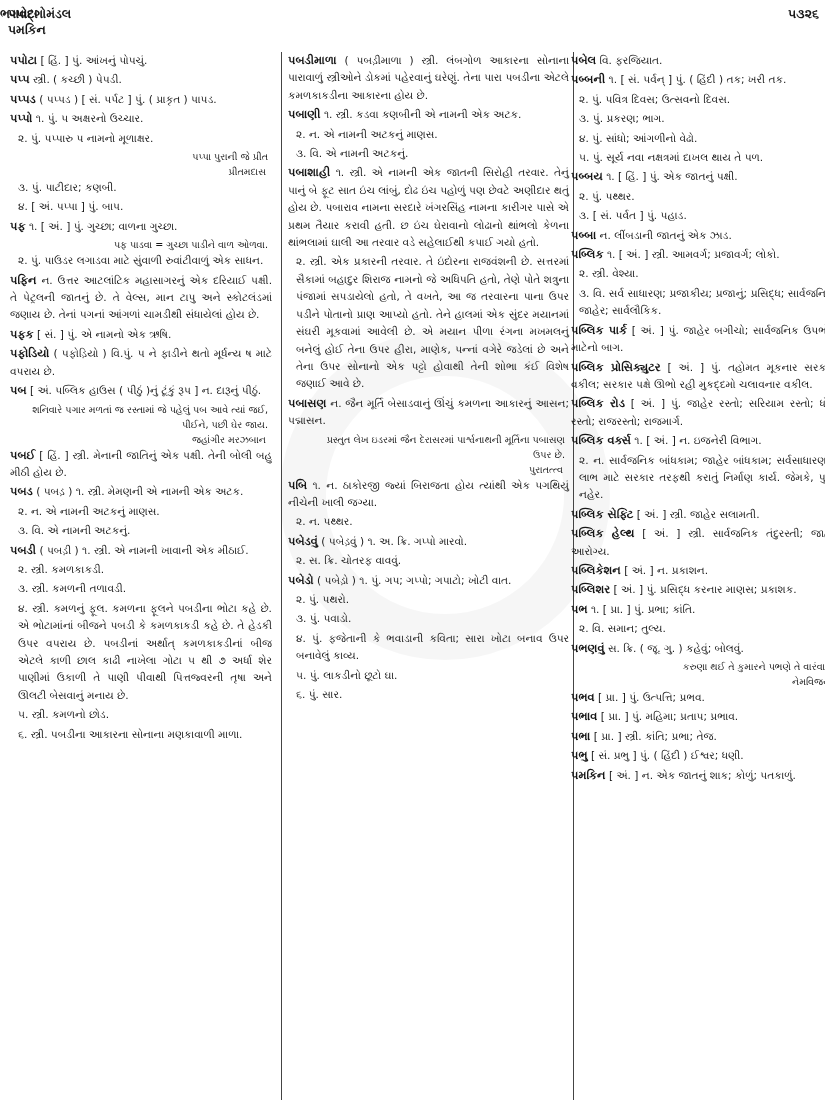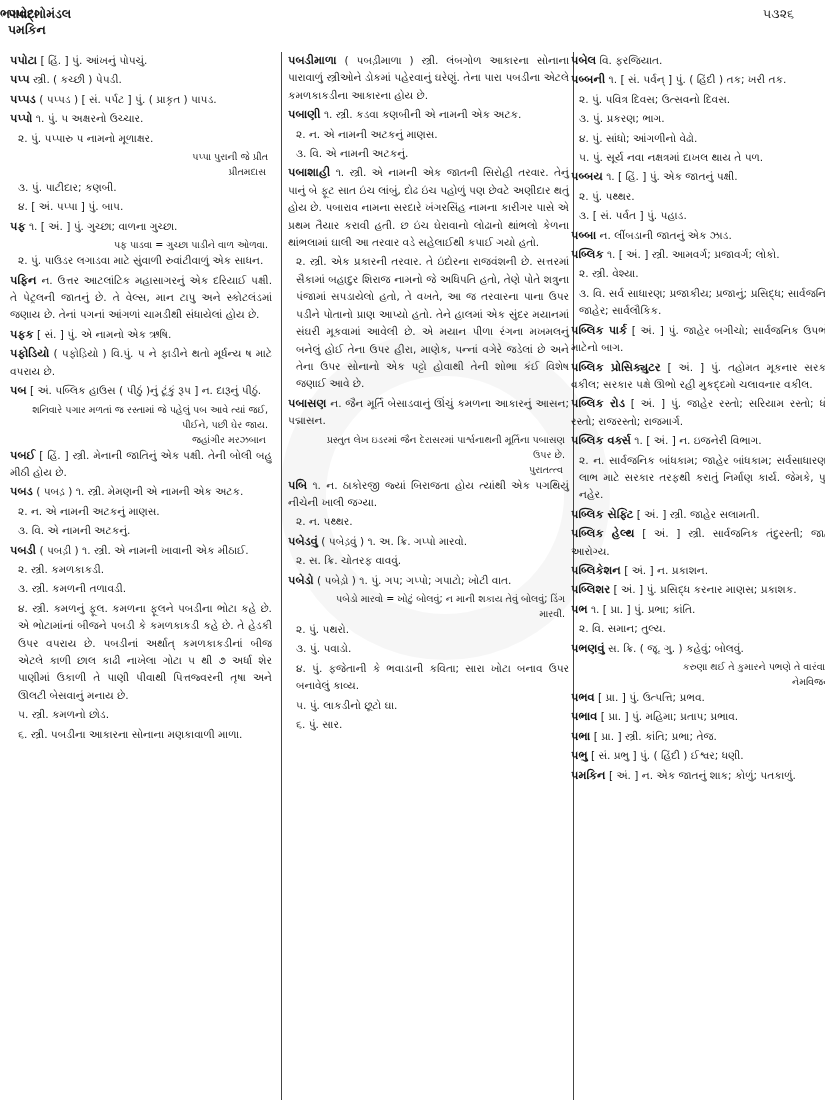--- a/index.html
+++ b/index.html
@@ -10,21 +10,21 @@
   .watermark {
     position: absolute; left: 280px; top: 330px; width: 330px; height: 330px;
     border-radius: 50%; border: 46px solid rgba(0,0,0,0.035); box-sizing: border-box;
     pointer-events: none;
   }
   .header {
     position: absolute; top: 0; left: 0; width: 825px; height: 50px;
   }
   .hdr-left { position: absolute; left: 8px; top: 6px; font-size: 12.5px; font-weight: bold; line-height: 16px; }
   .hdr-center { position: absolute; left: 0; width: 825px; top: 6px; text-align: left; font-size: 12.5px; font-weight: bold; }
-  .hdr-right { position: absolute; right: 31px; top: 6px; font-size: 12.5px; font-weight: normal; }
+  .hdr-right { position: absolute; right: 6px; top: 6px; font-size: 12.5px; font-weight: bold; }
   .columns { position: absolute; top: 52px; left: 0; width: 825px; height: 1052px; }
   .col { position: absolute; top: 0; height: 1048px; box-sizing: border-box; padding: 0 4px 0 6px; overflow: hidden; }
   .col1 { left: 4px; width: 272px; }
   .col2 { left: 281px; width: 293px; border-left: 1.5px solid #444; border-right: 1.5px solid #444; padding-left: 6px; }
   .col3 { left: 563px; width: 278px; padding-left: 8px; }
   .entry { font-size: 10.6px; line-height: 17.4px; margin: 0 0 2px 0; text-align: justify; }
   .hw { font-weight: bold; font-size: 11.4px; }
   .sense { padding-left: 8px; }
   .quote { font-size: 9.6px; line-height: 15px; padding-left: 22px; padding-right: 4px; text-align: right; }
   .cite { font-size: 9.6px; line-height: 15px; text-align: right; padding-right: 6px; }
@@ -82,21 +82,20 @@
       <div class="entry"><span class="hw">પબાશાહી</span> <span>૧. સ્ત્રી. એ નામની એક જાતની સિરોહી તરવાર. તેનું પાનું બે ફૂટ સાત ઇંચ લાંબું, દોઢ ઇંચ પહોળું પણ છેવટે અણીદાર થતું હોય છે. પબારાવ નામના સરદારે ખંગરસિંહ નામના કારીગર પાસે એ પ્રથમ તૈયાર કરાવી હતી. છ ઇંચ ઘેરાવાનો લોઢાનો થાંભલો કેળના થાંભલામાં ઘાલી આ તરવાર વડે સહેલાઈથી કપાઈ ગયો હતો.</span></div>
       <div class="entry sense">૨. સ્ત્રી. એક પ્રકારની તરવાર. તે ઇંદોરના રાજવંશની છે. સત્તરમાં સૈકામાં બહાદુર શિરાજ નામનો જે અધિપતિ હતો, તેણે પોતે શત્રુના પંજામાં સપડાયેલો હતો, તે વખતે, આ જ તરવારના પાના ઉપર પડીને પોતાનો પ્રાણ આપ્યો હતો. તેને હાલમાં એક સુંદર મયાનમાં સંઘરી મૂકવામાં આવેલી છે. એ મયાન પીળા રંગના મખમલનું બનેલું હોઈ તેના ઉપર હીરા, માણેક, પન્નાં વગેરે જડેલાં છે અને તેના ઉપર સોનાનો એક પટ્ટો હોવાથી તેની શોભા કંઈ વિશેષ જણાઈ આવે છે.</div>
       <div class="entry"><span class="hw">પબાસણ</span> <span>ન. જૈન મૂર્તિ બેસાડવાનું ઊંચું કમળના આકારનું આસન; પદ્માસન.</span></div>
       <div class="quote">પ્રસ્તુત લેખ ઇડરમાં જૈન દેરાસરમાં પાર્શ્વનાથની મૂર્તિના પબાસણ ઉપર છે.</div>
       <div class="cite">પુરાતત્ત્વ</div>
       <div class="entry"><span class="hw">પબિ</span> <span>૧. ન. ઠાકોરજી જ્યાં બિરાજતા હોય ત્યાંથી એક પગથિયું નીચેની ખાલી જગ્યા.</span></div>
       <div class="entry sense">૨. ન. પથ્થર.</div>
       <div class="entry"><span class="hw">પબેડવું</span> <span>( પબેડ઼વું ) ૧. અ. ક્રિ. ગપ્પો મારવો.</span></div>
       <div class="entry sense">૨. સ. ક્રિ. ચોતરફ વાવવું.</div>
       <div class="entry"><span class="hw">પબેડો</span> <span>( પબેડ઼ો ) ૧. પું. ગપ; ગપ્પો; ગપાટો; ખોટી વાત.</span></div>
-      <div class="quote">પબેડો મારવો = ખોટું બોલવું; ન માની શકાય તેવું બોલવું; ડિંગ મારવી.</div>
       <div class="entry sense">૨. પું. પથરો.</div>
       <div class="entry sense">૩. પું. પવાડો.</div>
       <div class="entry sense">૪. પું. ફજેતાની કે ભવાડાની કવિતા; સારા ખોટા બનાવ ઉપર બનાવેલું કાવ્ય.</div>
       <div class="entry sense">૫. પું. લાકડીનો છૂટો ઘા.</div>
       <div class="entry sense">૬. પું. સાર.</div>
     </div>
   <div class="col col3">
       <div class="entry"><span class="hw">પબેલ</span> <span>વિ. ફરજિયાત.</span></div>
       <div class="entry"><span class="hw">પબ્બની</span> <span>૧. [ સં. પર્વન્ ] પું. ( હિંદી ) તક; ખરી તક.</span></div>
       <div class="entry sense">૨. પું. પવિત્ર દિવસ; ઉત્સવનો દિવસ.</div>

